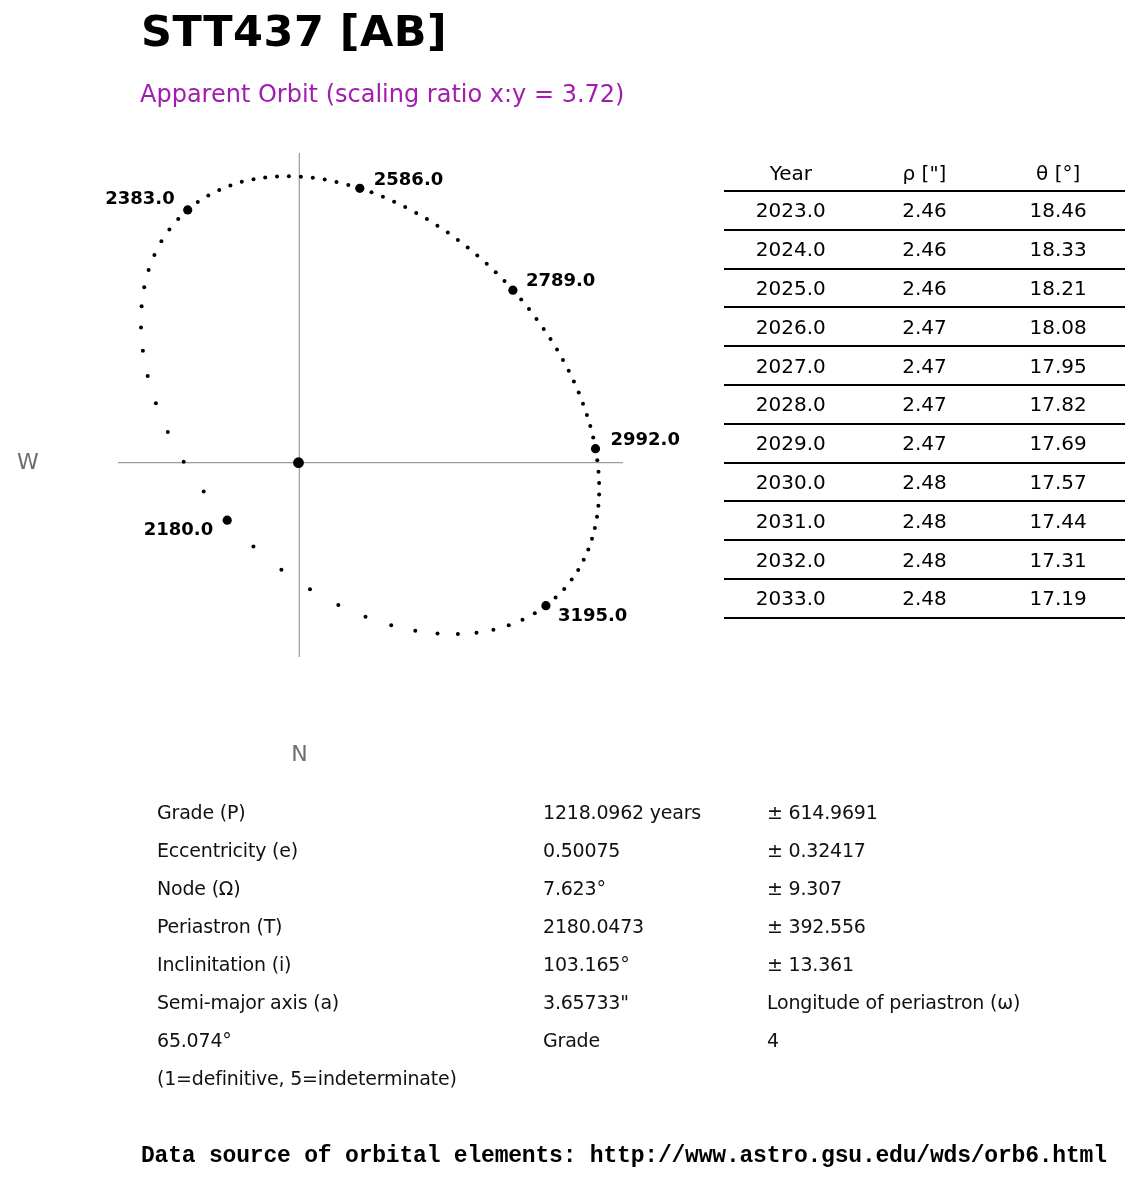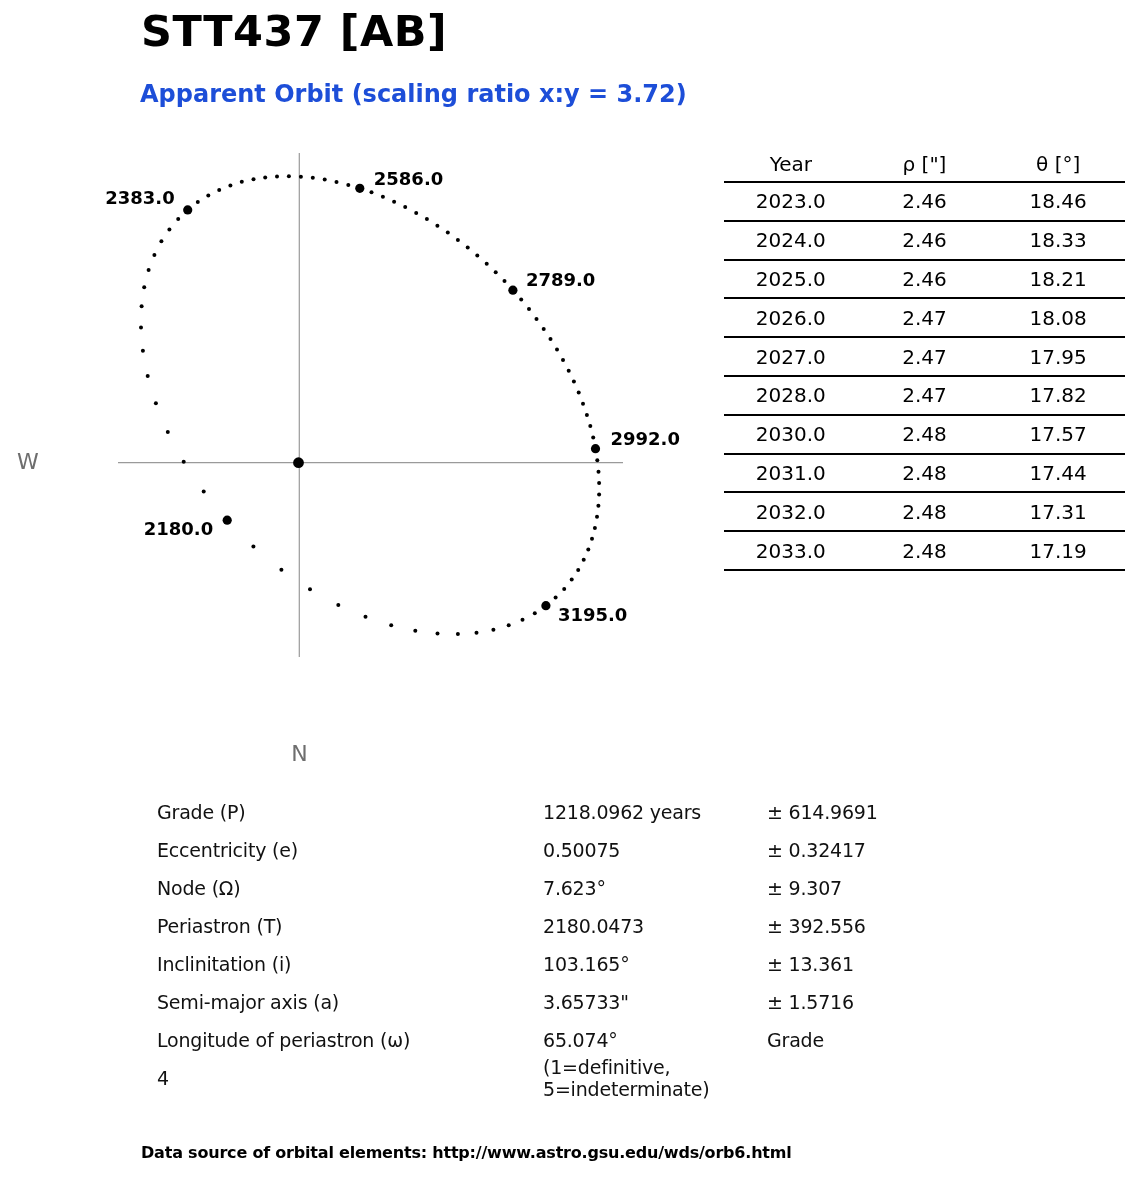--- a/index.html
+++ b/index.html
@@ -6,42 +6,42 @@
   .canvas{
     position:relative;width:1141px;height:1180px;background:#ffffff;
     font-family:"DejaVu Sans","Liberation Sans",sans-serif;color:#000;overflow:hidden;
   }
   .page-title{
     position:absolute;left:141px;top:6px;margin:0;
     font-size:43px;font-weight:bold;letter-spacing:0.5px;
   }
   .subtitle{
     position:absolute;left:140px;top:80px;
-    font-size:24px;font-weight:bold;color:#1d4ed8;
+    font-size:24px;font-weight:normal;color:#a21caf;
   }
   svg.plot{position:absolute;left:0;top:0;pointer-events:none;}
-  .ephem-wrap{position:absolute;left:724px;top:147px;width:401px;}
+  .ephem-wrap{position:absolute;left:724px;top:156px;width:401px;}
   table.ephem{border-collapse:collapse;width:100%;table-layout:fixed;}
   table.ephem th{
     font-weight:normal;font-size:20px;text-align:center;height:34px;
     border-bottom:2px solid #000;padding:0;
   }
   table.ephem td{
     font-size:20px;text-align:center;height:36.8px;
     border-bottom:2px solid #000;padding:0;
   }
   .elements{
     position:absolute;left:157px;top:793px;
     display:grid;grid-template-columns:386px 224px auto;
     font-size:19px;letter-spacing:-0.2px;color:#111;
   }
   .elements div{height:38px;display:flex;align-items:center;}
   .footer{
     position:absolute;left:141px;top:1143px;
-    font-size:16px;font-weight:bold;letter-spacing:-0.2px;color:#000;
+    font-size:23px;font-weight:bold;letter-spacing:-0.2px;color:#000;font-family:Liberation Mono, monospace;
   }
 </style>
 </head>
 <body>
 
 <div class="canvas">
 
   <h1 class="page-title">STT437 [AB]</h1>
   <div class="subtitle">Apparent Orbit (scaling ratio x:y = 3.72)</div>
 
@@ -193,20 +193,25 @@
             <td>2027.0</td>
             <td>2.47</td>
             <td>17.95</td>
           </tr>
           <tr>
             <td>2028.0</td>
             <td>2.47</td>
             <td>17.82</td>
           </tr>
           <tr>
+            <td>2029.0</td>
+            <td>2.47</td>
+            <td>17.69</td>
+          </tr>
+          <tr>
             <td>2030.0</td>
             <td>2.48</td>
             <td>17.57</td>
           </tr>
           <tr>
             <td>2031.0</td>
             <td>2.48</td>
             <td>17.44</td>
           </tr>
           <tr>
@@ -234,21 +239,20 @@
       <div>7.623°</div>
       <div>± 9.307</div>
       <div>Periastron (T)</div>
       <div>2180.0473</div>
       <div>± 392.556</div>
       <div>Inclinitation (i)</div>
       <div>103.165°</div>
       <div>± 13.361</div>
       <div>Semi-major axis (a)</div>
       <div>3.65733"</div>
-      <div>± 1.5716</div>
       <div>Longitude of periastron (ω)</div>
       <div>65.074°</div>
       <div>Grade</div>
       <div>4</div>
       <div>(1=definitive, 5=indeterminate)</div>
     </div>
 
   <div class="footer">Data source of orbital elements: http://www.astro.gsu.edu/wds/orb6.html</div>
 
 </div>

